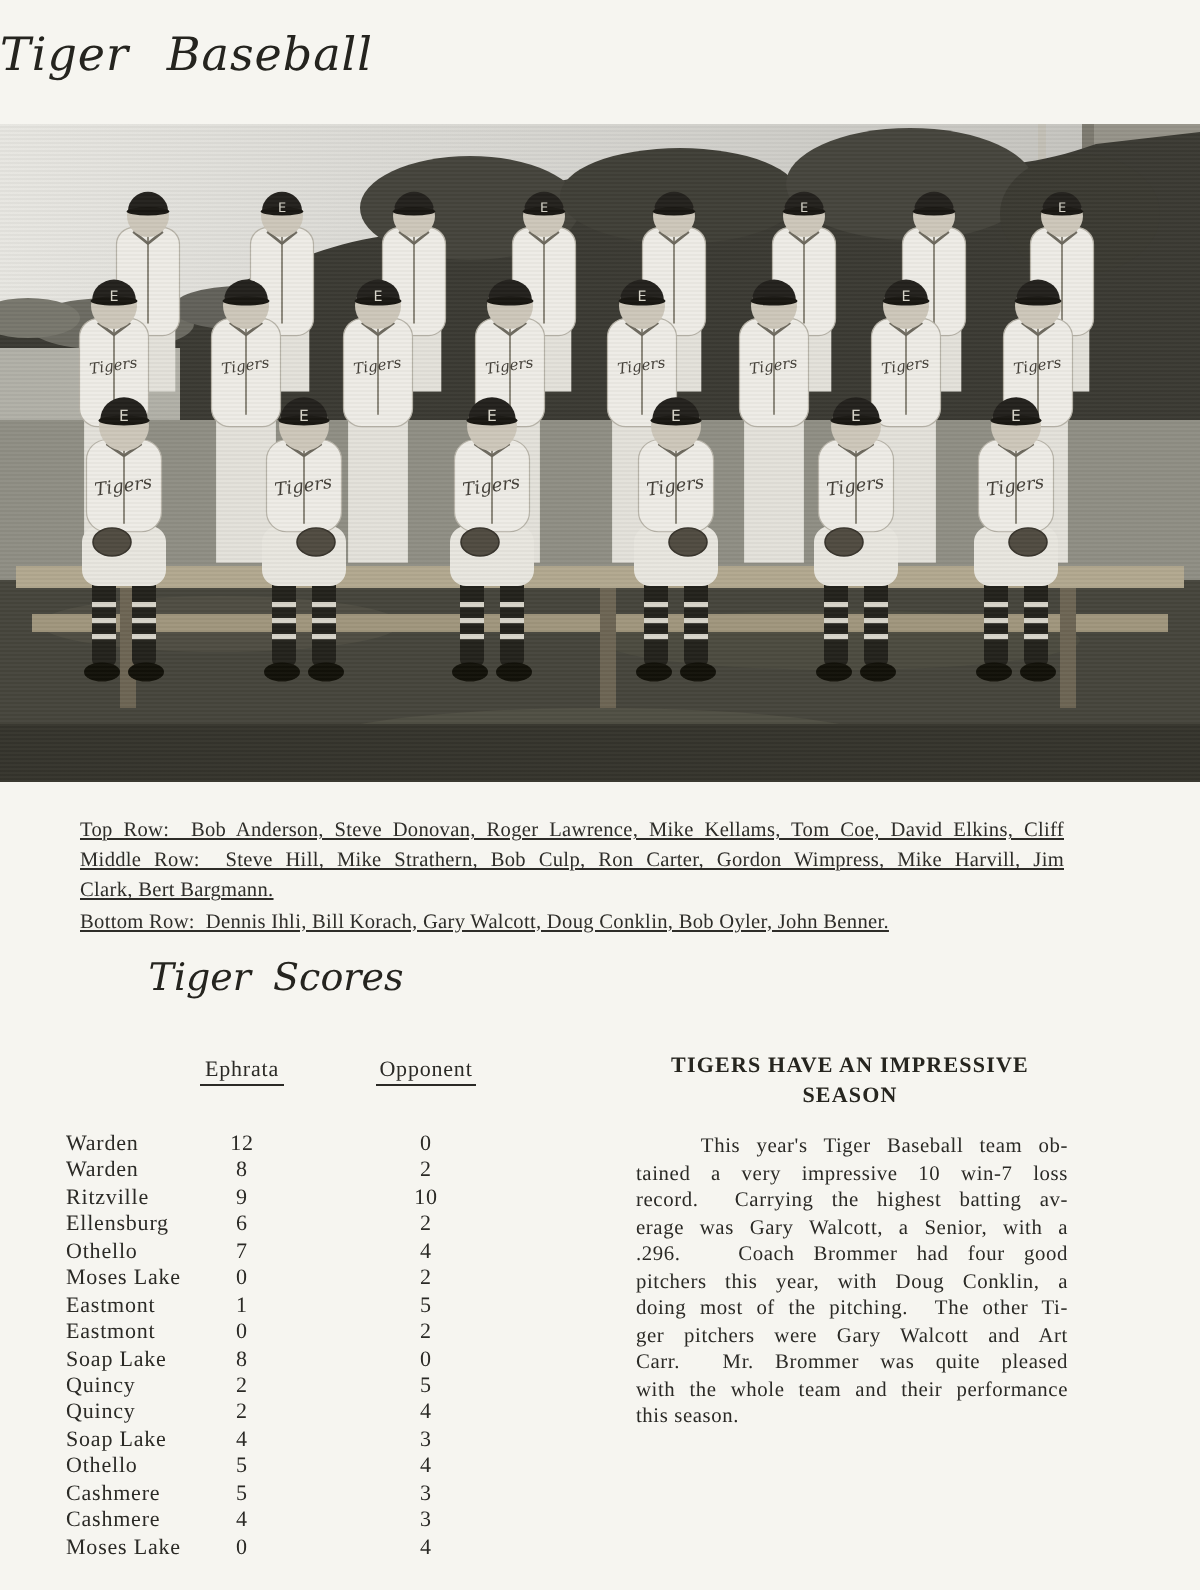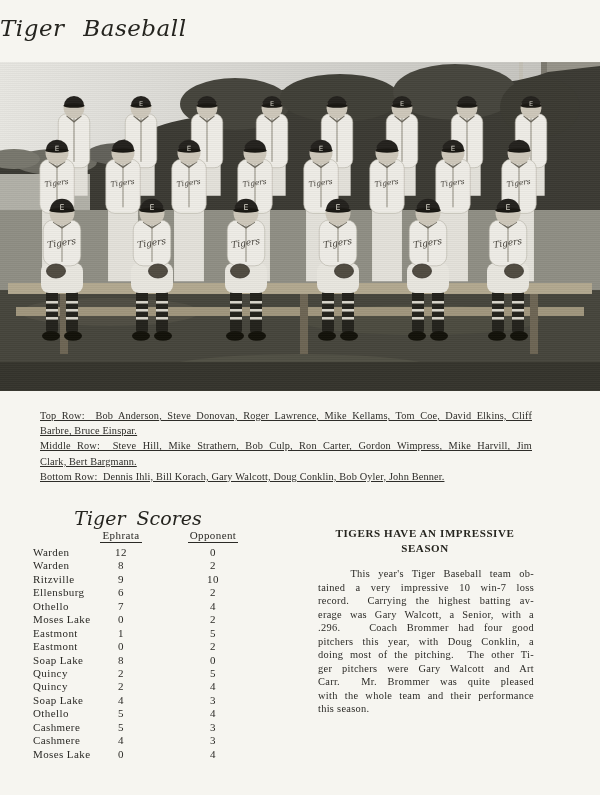--- a/index.html
+++ b/index.html
@@ -26,33 +26,33 @@
   }
   
   .caption{
     position:absolute; left:40px; top:408px; width:492px;
     font-size:10.3px; line-height:15.2px; letter-spacing:.15px; color:#2e2d29;
   }
   .cap-line{white-space:normal;text-decoration:underline;}
   .cap-line.full{text-align:justify; text-align-last:justify;}
   
   .scores-heading{
-    position:absolute; left:58px; top:507px; width:160px; text-align:center;
+    position:absolute; left:58px; top:478px; width:160px; text-align:center;
     font-family:"DejaVu Serif", serif; font-style:italic;
     font-size:19px; word-spacing:5px; color:#25241f;
   }
   .score-header{
     position:absolute; top:529px; text-align:center; font-size:11px;
     letter-spacing:.4px; color:#2b2a26;
   }
   .score-header .ul{display:inline-block; border-bottom:1.2px solid #2b2a26; padding:0 2px 1px 2px;}
   .hdr-ephrata{left:90px; width:62px;}
   .hdr-opponent{left:175px; width:76px;}
   .score-col{
-    position:absolute; top:546px; font-size:11px; letter-spacing:.4px; color:#2b2a26;
+    position:absolute; top:566px; font-size:11px; letter-spacing:.4px; color:#2b2a26;
   }
   .score-col .score-line{line-height:13.45px; height:13.45px; white-space:nowrap;}
   .col-team{left:33px;}
   .col-ephrata{left:96px; width:50px; text-align:center;}
   .col-opponent{left:178px; width:70px; text-align:center;}
   
   .article-heading{
     position:absolute; left:318px; top:526px; width:214px; text-align:center;
     font-weight:bold; font-size:11px; letter-spacing:.6px; line-height:15px; color:#26251f;
   }
@@ -420,21 +420,20 @@
             <path d="M 496.125 147.875 A 11.875 11.25 0 0 1 519.875 147.875 Z" fill="#23211d"></path>
             <ellipse cx="508" cy="148.25" rx="12.75" ry="2.5" fill="#191712"></ellipse>
             <text x="508" y="146.25" font-size="7.75" fill="#d9d6cb" text-anchor="middle" dominant-baseline="middle" font-family="&quot;DejaVu Sans&quot;, sans-serif">E</text>
           </g>
         </g>
     </svg>
   </div>
 
   <div class="caption">
       <div class="cap-line full">Top Row:&nbsp; Bob Anderson, Steve Donovan, Roger Lawrence, Mike Kellams, Tom Coe, David Elkins, Cliff</div>
-      <div class="cap-line">Barbre, Bruce Einspar.</div>
       <div class="cap-line full">Middle Row:&nbsp; Steve Hill, Mike Strathern, Bob Culp, Ron Carter, Gordon Wimpress, Mike Harvill, Jim</div>
       <div class="cap-line">Clark, Bert Bargmann.</div>
       <div class="cap-line">Bottom Row:&nbsp; Dennis Ihli, Bill Korach, Gary Walcott, Doug Conklin, Bob Oyler, John Benner.</div>
     </div>
 
   <div class="scores-heading">Tiger Scores</div>
 
   <div class="score-header hdr-ephrata">
     <span class="ul">Ephrata</span>
   </div>

